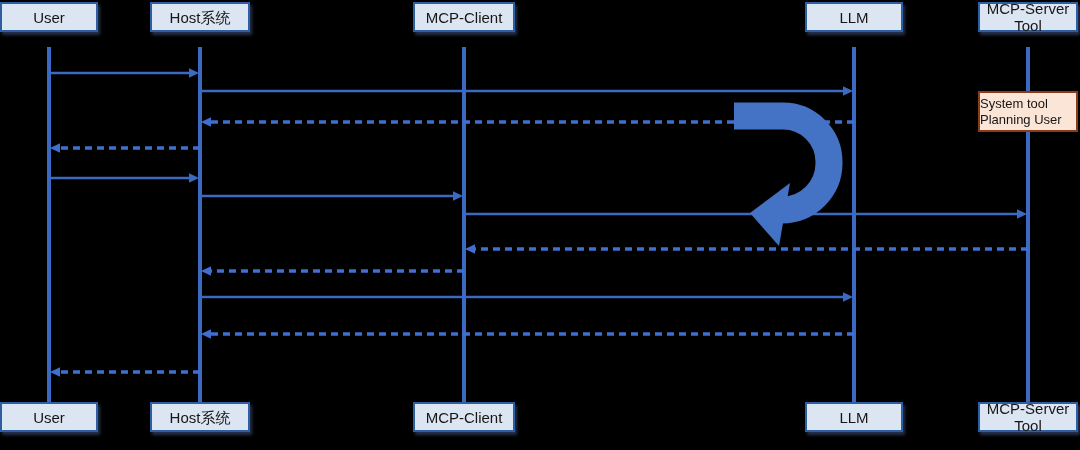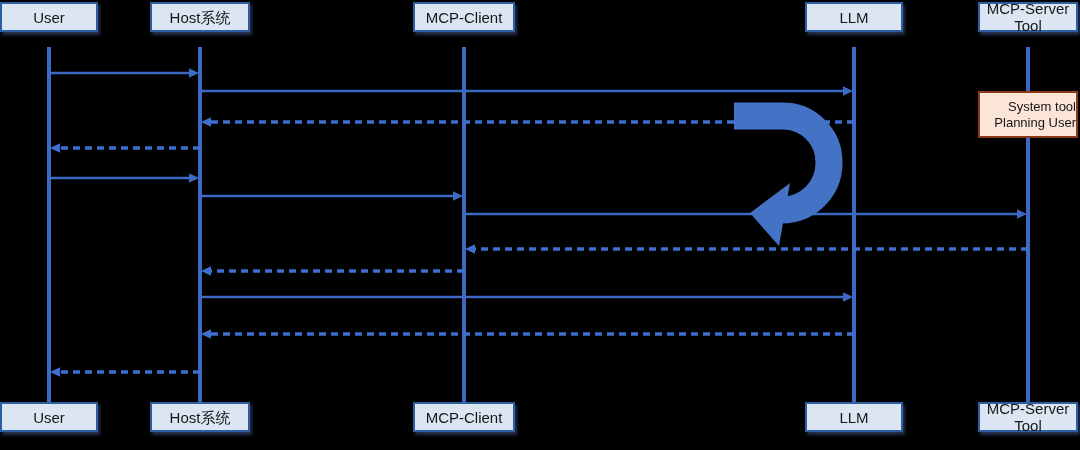--- a/index.html
+++ b/index.html
@@ -10,23 +10,23 @@
   .stage svg{position:absolute;left:0;top:0;}
   .actor{
     position:absolute;height:30px;box-sizing:border-box;
     background:#dce6f2;border:2px solid #2e5fa3;
     box-shadow:2px 3px 3px rgba(70,90,140,.55);
     display:flex;align-items:center;justify-content:center;
     color:#161616;font-size:15px;line-height:17px;text-align:center;
     padding:0 4px;
   }
   .note{
-    position:absolute;left:978px;top:91px;width:100px;height:47px;box-sizing:border-box;
+    position:absolute;left:978px;top:91px;width:100px;height:41px;box-sizing:border-box;
     background:#fbe5d6;border:2px solid #8c3b1a;
-    display:flex;flex-direction:column;align-items:flex-end;justify-content:center;
+    display:flex;flex-direction:column;align-items:flex-start;justify-content:center;
     color:#161616;font-size:13px;line-height:16px;text-align:center;
   }
 </style>
 </head>
 <body>
 
 <div class="stage">
   <svg id="diagram-svg" width="1080" height="450" viewBox="0 0 1080 450">
       <line x1="49" y1="47" x2="49" y2="402" stroke="#3c6ac2" stroke-width="4"></line>
       <line x1="200" y1="47" x2="200" y2="402" stroke="#3c6ac2" stroke-width="4"></line>

